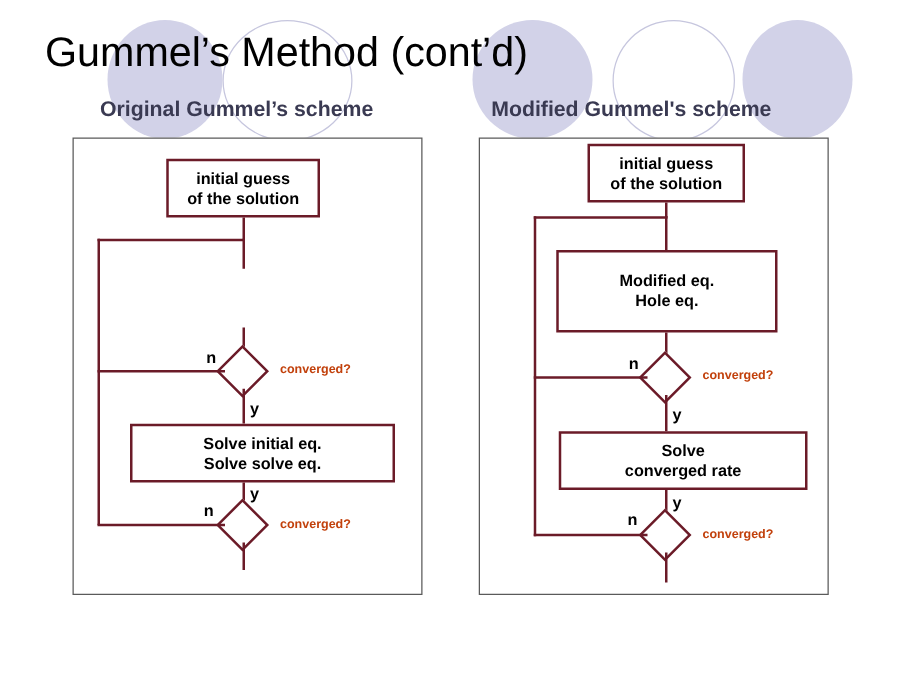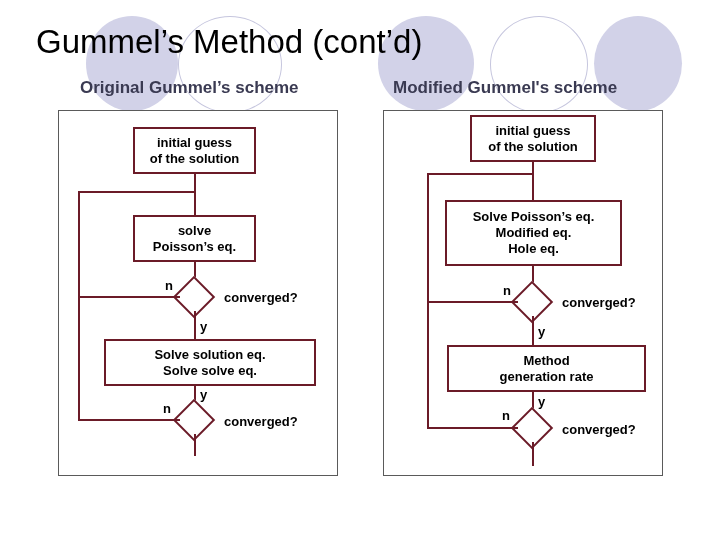--- a/index.html
+++ b/index.html
@@ -99,23 +99,23 @@
 
   .edge-label {
     position: absolute;
     font-size: 13px;
     font-weight: 700;
     color: #000000;
     white-space: nowrap;
   }
   .dec-label {
     position: absolute;
-    font-size: 13px;
-    font-weight: 700;
-    color: #000000;
+    font-size: 10px;
+    font-weight: 700;
+    color: #c2410c;
     white-space: nowrap;
   }
 </style>
 </head>
 <body>
 
 <div id="slide">
 
   <div class="deco-circle deco-filled" style="left:86px;  top:16px; width:92px;  height:95px;"></div>
   <div class="deco-circle deco-outline" style="left:178px; top:16px; width:102px; height:95px;"></div>
@@ -136,38 +136,34 @@
     </div>
 
     <div class="conn conn-v" style="left:135px; top:63px; height:18px;"></div>
 
     <div class="conn conn-h" style="left:19px; top:80px; width:118px;"></div>
 
     <div class="conn conn-v" style="left:19px; top:80px; height:229px;"></div>
 
     <div class="conn conn-v" style="left:135px; top:80px; height:24px;"></div>
 
-    <div class="node" style="left:74px; top:104px; width:123px; height:47px;">
-      <span class="node-line">solve</span>
-      <span class="node-line">Poisson’s eq.</span>
-    </div>
 
     <div class="conn conn-v" style="left:135px; top:151px; height:22px;"></div>
 
     <div class="diamond" style="left:120px; top:171px; width:30px; height:30px;"></div>
     <div class="dec-label" style="left:165px; top:179px;">converged?</div>
     <div class="edge-label" style="left:106px; top:167px;">n</div>
     <div class="edge-label" style="left:141px; top:208px;">y</div>
 
     <div class="conn conn-h" style="left:19px; top:185px; width:102px;"></div>
 
     <div class="conn conn-v" style="left:135px; top:200px; height:28px;"></div>
 
     <div class="node" style="left:45px; top:228px; width:212px; height:47px;">
-      <span class="node-line">Solve solution eq.</span>
+      <span class="node-line">Solve initial eq.</span>
       <span class="node-line">Solve solve eq.</span>
     </div>
 
     <div class="conn conn-v" style="left:135px; top:275px; height:22px;"></div>
 
     <div class="diamond" style="left:120px; top:294px; width:30px; height:30px;"></div>
     <div class="dec-label" style="left:165px; top:303px;">converged?</div>
     <div class="edge-label" style="left:104px; top:290px;">n</div>
     <div class="edge-label" style="left:141px; top:276px;">y</div>
 
@@ -185,39 +181,38 @@
 
     <div class="conn conn-v" style="left:148px; top:51px; height:12px;"></div>
 
     <div class="conn conn-h" style="left:43px; top:62px; width:107px;"></div>
 
     <div class="conn conn-v" style="left:43px; top:62px; height:256px;"></div>
 
     <div class="conn conn-v" style="left:148px; top:62px; height:28px;"></div>
 
     <div class="node" style="left:61px; top:89px; width:177px; height:66px;">
-      <span class="node-line">Solve Poisson’s eq.</span>
       <span class="node-line">Modified eq.</span>
       <span class="node-line">Hole eq.</span>
     </div>
 
     <div class="conn conn-v" style="left:148px; top:155px; height:23px;"></div>
 
     <div class="diamond" style="left:133px; top:176px; width:30px; height:30px;"></div>
     <div class="dec-label" style="left:178px; top:184px;">converged?</div>
     <div class="edge-label" style="left:119px; top:172px;">n</div>
     <div class="edge-label" style="left:154px; top:213px;">y</div>
 
     <div class="conn conn-h" style="left:43px; top:190px; width:91px;"></div>
 
     <div class="conn conn-v" style="left:148px; top:205px; height:30px;"></div>
 
     <div class="node" style="left:63px; top:234px; width:199px; height:47px;">
-      <span class="node-line">Method</span>
-      <span class="node-line">generation rate</span>
+      <span class="node-line">Solve</span>
+      <span class="node-line">converged rate</span>
     </div>
 
     <div class="conn conn-v" style="left:148px; top:281px; height:22px;"></div>
 
     <div class="diamond" style="left:133px; top:302px; width:30px; height:30px;"></div>
     <div class="dec-label" style="left:178px; top:311px;">converged?</div>
     <div class="edge-label" style="left:118px; top:297px;">n</div>
     <div class="edge-label" style="left:154px; top:283px;">y</div>
 
     <div class="conn conn-h" style="left:43px; top:316px; width:91px;"></div>

